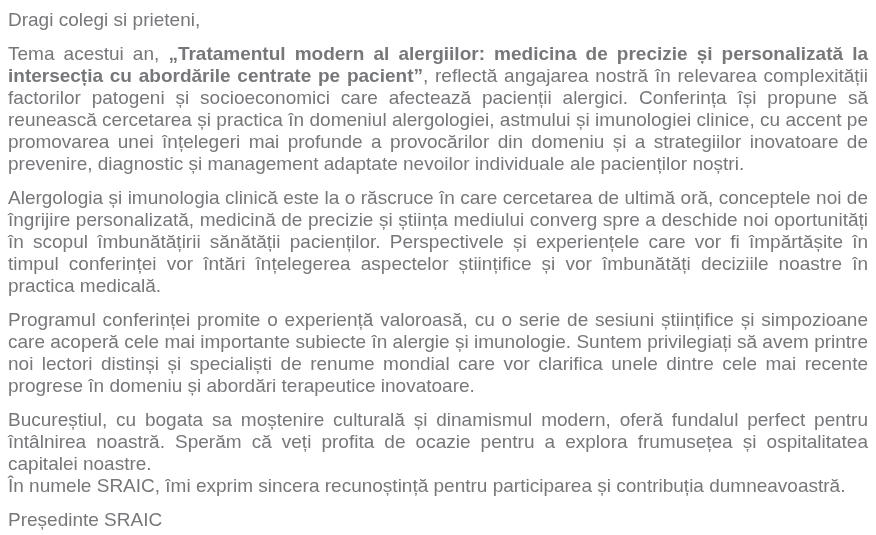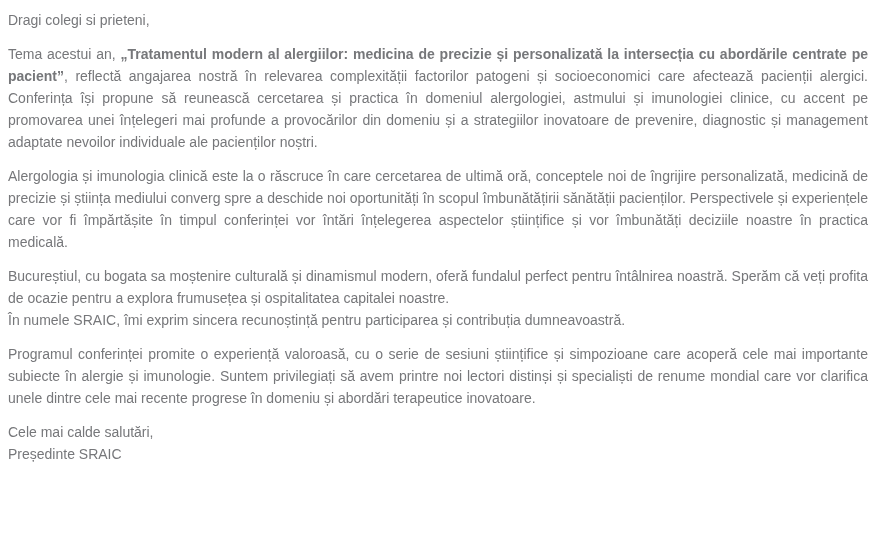--- a/index.html
+++ b/index.html
@@ -8,21 +8,21 @@
     background: #ffffff;
   }
   .page {
     width: 876px;
     height: 535px;
     box-sizing: border-box;
     padding: 9px 8px 0 8px;
     overflow: hidden;
     background: #ffffff;
     font-family: "Liberation Sans", "DejaVu Sans", sans-serif;
-    font-size: 14px;
+    font-size: 19px;
     line-height: 22px;
     color: #76777a;
   }
   .para {
     margin: 0 0 12px 0;
     text-align: justify;
   }
   .line {
     margin: 0;
     text-align: left;
@@ -39,23 +39,22 @@
 
 <div class="page">
 
   <p class="line greeting">Dragi colegi si prieteni,</p>
 
 
   <p class="para"><span>Tema acestui an, </span><span class="bold">„Tratamentul modern al alergiilor: medicina de precizie și personalizată la intersecția cu abordările centrate pe pacient”</span><span>, reflectă angajarea nostră în relevarea complexității factorilor patogeni și socioeconomici care afectează pacienții alergici. Conferința își propune să reunească cercetarea și practica în domeniul alergologiei, astmului și imunologiei clinice, cu accent pe promovarea unei înțelegeri mai profunde a provocărilor din domeniu și a strategiilor inovatoare de prevenire, diagnostic și management adaptate nevoilor individuale ale pacienților noștri.</span></p>
 
   <p class="para">Alergologia și imunologia clinică este la o răscruce în care cercetarea de ultimă oră, conceptele noi de îngrijire personalizată, medicină de precizie și știința mediului converg spre a deschide noi oportunități în scopul îmbunătățirii sănătății pacienților. Perspectivele și experiențele care vor fi împărtășite în timpul conferinței vor întări înțelegerea aspectelor științifice și vor îmbunătăți deciziile noastre în practica medicală.</p>
 
+  <p class="para">Programul conferinței promite o experiență valoroasă, cu o serie de sesiuni științifice și simpozioane care acoperă cele mai importante subiecte în alergie și imunologie. Suntem privilegiați să avem printre noi lectori distinși și specialiști de renume mondial care vor clarifica unele dintre cele mai recente progrese în domeniu și abordări terapeutice inovatoare.</p>
+
   <p class="para"><span>Bucureștiul, cu bogata sa moștenire culturală și dinamismul modern, oferă fundalul perfect pentru întâlnirea noastră. Sperăm că veți profita de ocazie pentru a explora frumusețea și ospitalitatea capitalei noastre.</span><br>
      <span>În numele SRAIC, îmi exprim sincera recunoștință pentru participarea și contribuția dumneavoastră.</span></p>
 
-  <p class="para">Programul conferinței promite o experiență valoroasă, cu o serie de sesiuni științifice și simpozioane care acoperă cele mai importante subiecte în alergie și imunologie. Suntem privilegiați să avem printre noi lectori distinși și specialiști de renume mondial care vor clarifica unele dintre cele mai recente progrese în domeniu și abordări terapeutice inovatoare.</p>
-
-  <p class="line">Cele mai calde salutări,</p>
 
 
   <p class="line">Președinte SRAIC</p>
 
 </div>
 
 </body></html>

